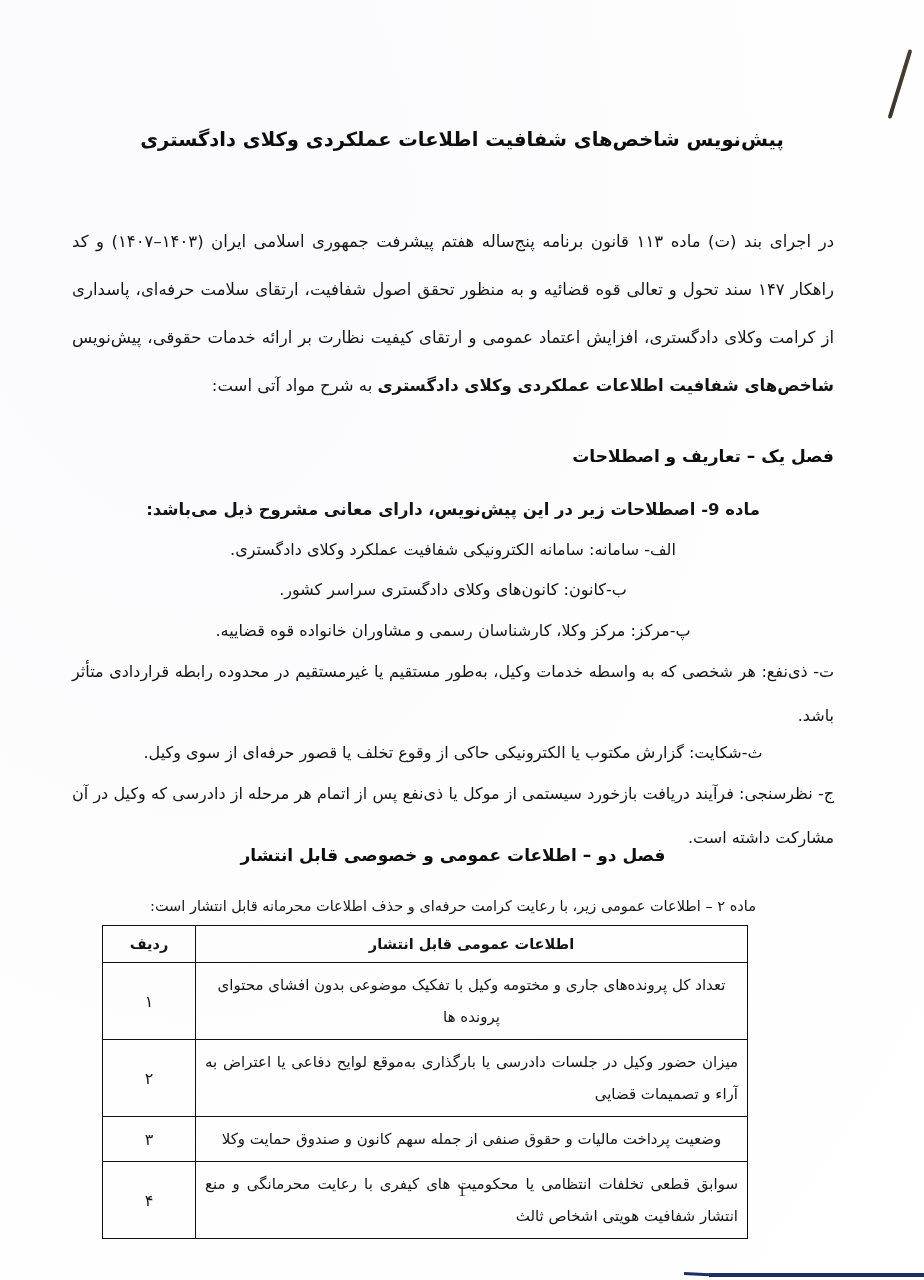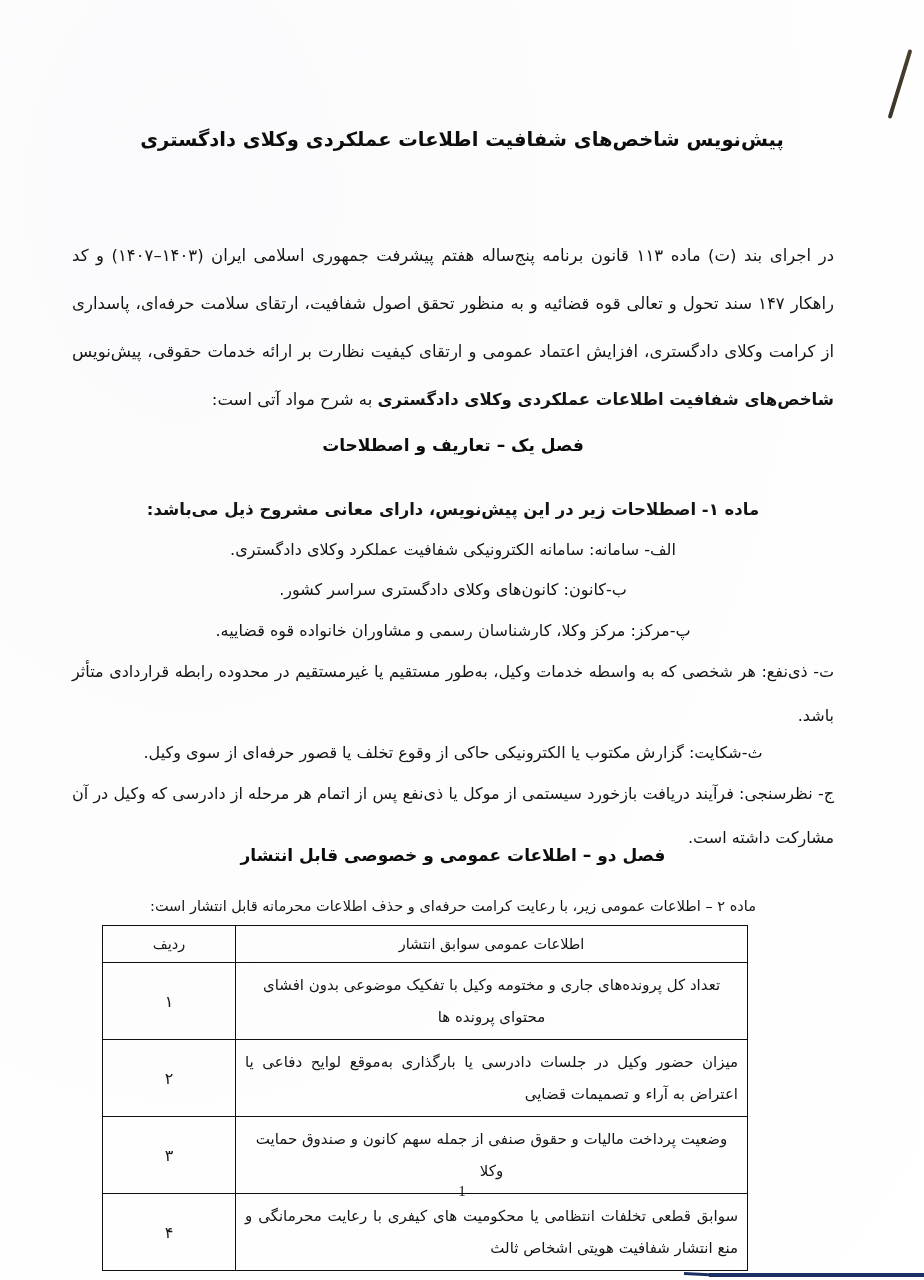--- a/index.html
+++ b/index.html
@@ -87,32 +87,32 @@
     position: absolute;
     right: 90px;
     width: 762px;
     text-align: justify;
     text-align-last: right;
     font-size: 16.5px;
     line-height: 48px;
     color: #141414;
   }
 
-  .para-intro { top: 232px; }
+  .para-intro { top: 218px; }
 
   .b { font-weight: bold; }
 
   .chapter-heading {
     position: absolute;
     font-size: 17px;
     font-weight: bold;
     color: #0d0d0d;
     text-align: right;
   }
-  .chapter-one { top: 435px; right: 90px; width: 762px; text-align: center; }
+  .chapter-one { top: 446px; right: 90px; width: 762px; text-align: right; }
   .chapter-two { top: 845px; right: 90px; width: 762px; text-align: center; }
 
   .article-line {
     position: absolute;
     right: 90px;
     width: 762px;
     font-size: 16.5px;
     line-height: 40px;
     color: #141414;
   }
@@ -149,25 +149,25 @@
     font-size: 15px;
     color: #141414;
   }
   .info-table th,
   .info-table td {
     border: 1.4px solid #101010;
     padding: 6px 9px;
     vertical-align: middle;
   }
   .info-table thead th {
-    font-weight: normal;
+    font-weight: bold;
     text-align: center;
     font-size: 14.5px;
     height: 26px;
-    padding: 5px 20px;
+    padding: 5px 0;
   }
   .col-index { width: 92px; text-align: center; }
   .col-info  { text-align: center; }
   .cell-index {
     text-align: center;
     font-size: 16px;
   }
   .cell-info {
     text-align: justify;
     text-align-last: right;
@@ -201,42 +201,42 @@
     <div class="ink-mark"></div>
 
     <div class="doc-title">پیش‌نویس شاخص‌های شفافیت اطلاعات عملکردی وکلای دادگستری</div>
 
     <div class="body-block para-intro">
       <span>در اجرای بند (ت) ماده ۱۱۳ قانون برنامه پنج‌ساله هفتم پیشرفت جمهوری اسلامی ایران (۱۴۰۳–۱۴۰۷) و کد راهکار ۱۴۷ سند تحول و تعالی قوه قضائیه و به منظور تحقق اصول شفافیت، ارتقای سلامت حرفه‌ای، پاسداری از کرامت وکلای دادگستری، افزایش اعتماد عمومی و ارتقای کیفیت نظارت بر ارائه خدمات حقوقی، پیش‌نویس </span><span class="b">شاخص‌های شفافیت اطلاعات عملکردی وکلای دادگستری</span><span> به شرح مواد آتی است:</span>
     </div>
 
     <div class="chapter-heading chapter-one">فصل یک – تعاریف و اصطلاحات</div>
 
-    <div class="article-line article-1">ماده ۱- اصطلاحات زیر در این پیش‌نویس، دارای معانی مشروح ذیل می‌باشد:</div>
+    <div class="article-line article-1">ماده 9- اصطلاحات زیر در این پیش‌نویس، دارای معانی مشروح ذیل می‌باشد:</div>
 
     <div class="def-line def-a def-centered">الف- سامانه: سامانه الکترونیکی شفافیت عملکرد وکلای دادگستری.</div>
 
     <div class="def-line def-b def-centered">ب-کانون: کانون‌های وکلای دادگستری سراسر کشور.</div>
 
     <div class="def-line def-c def-centered">پ-مرکز: مرکز وکلا، کارشناسان رسمی و مشاوران خانواده قوه قضاییه.</div>
 
     <div class="def-line def-e def-centered">ث-شکایت: گزارش مکتوب یا الکترونیکی حاکی از وقوع تخلف یا قصور حرفه‌ای از سوی وکیل.</div>
 
     <div class="def-line def-d">ت- ذی‌نفع: هر شخصی که به واسطه خدمات وکیل، به‌طور مستقیم یا غیرمستقیم در محدوده رابطه قراردادی متأثر باشد.</div>
 
     <div class="def-line def-f">ج- نظرسنجی: فرآیند دریافت بازخورد سیستمی از موکل یا ذی‌نفع پس از اتمام هر مرحله از دادرسی که وکیل در آن مشارکت داشته است.</div>
 
     <div class="chapter-heading chapter-two">فصل دو – اطلاعات عمومی و خصوصی قابل انتشار</div>
 
     <div class="article-line article-2">ماده ۲ – اطلاعات عمومی  زیر، با رعایت کرامت حرفه‌ای و حذف اطلاعات محرمانه قابل انتشار است:</div>
 
     <table class="info-table">
       <thead>
         <tr>
-          <th class="col-info">اطلاعات عمومی سوابق انتشار</th>
+          <th class="col-info">اطلاعات عمومی قابل انتشار</th>
           <th class="col-index">ردیف</th>
         </tr>
       </thead>
       <tbody>
         <tr>
           <td class="cell-info single">تعداد کل پرونده‌های جاری و مختومه وکیل با تفکیک موضوعی بدون افشای محتوای پرونده ها</td>
           <td class="cell-index">۱</td>
         </tr>
         <tr>
           <td class="cell-info">میزان حضور وکیل در جلسات دادرسی یا بارگذاری به‌موقع لوایح دفاعی یا اعتراض به آراء و تصمیمات قضایی</td>

